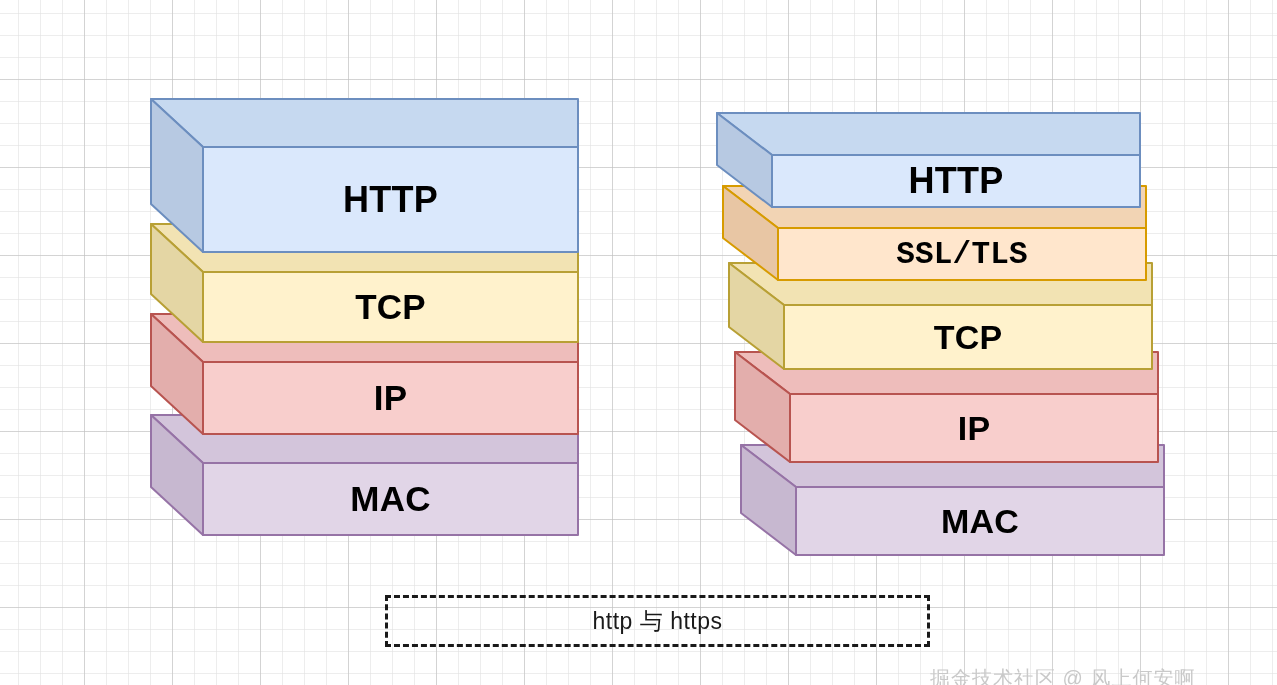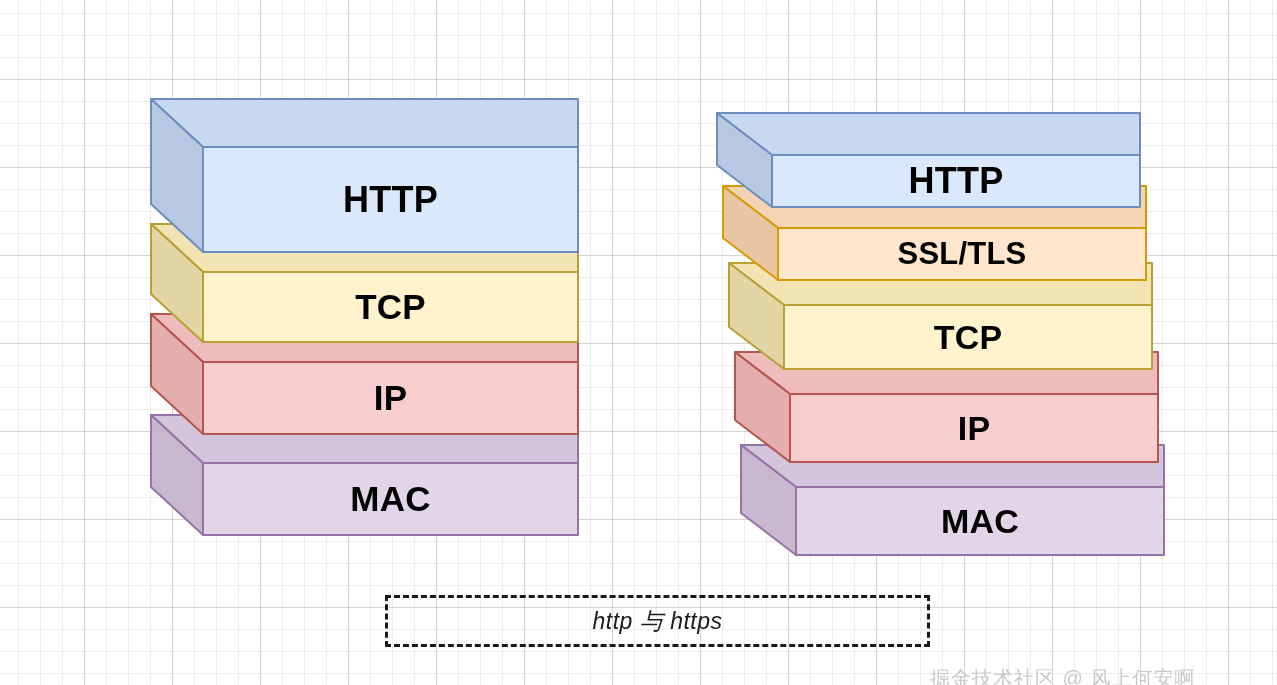--- a/index.html
+++ b/index.html
@@ -55,21 +55,20 @@
 
   
   #caption-box {
     position: absolute;
     box-sizing: border-box;
     border: 3px dashed #1a1a1a;
     background: transparent;
     display: flex;
     align-items: center;
     justify-content: center;
-    font-style: italic;
   }
   #caption-text {
     font-size: 23px;
     color: #1a1a1a;
     font-family: "Liberation Sans", sans-serif;
     letter-spacing: 0.5px;
   }
 
   
   #watermark {
@@ -146,21 +145,21 @@
             <rect x="55" y="42" width="368" height="64" fill="#fff2cc" stroke="#b8a035" stroke-width="2" stroke-linejoin="round"></rect>
           </svg>
           <div class="slab-label" style="left: 55px; top: 42px; width: 368px; height: 64px; font-size: 34px;">TCP</div>
         </div>
         <div class="slab" style="left: 723px; top: 186px; width: 423px; height: 94px; z-index: 99;">
           <svg width="423" height="94" viewBox="0 0 423 94">
             <polygon points="55,42 423,42 423,0 0,0" fill="#f2d4b4" stroke="#d79b00" stroke-width="2" stroke-linejoin="round"></polygon>
             <polygon points="0,0 55,42 55,94 0,52" fill="#e8c6a4" stroke="#d79b00" stroke-width="2" stroke-linejoin="round"></polygon>
             <rect x="55" y="42" width="368" height="52" fill="#ffe6cc" stroke="#d79b00" stroke-width="2" stroke-linejoin="round"></rect>
           </svg>
-          <div class="slab-label" style="left: 55px; top: 42px; width: 368px; height: 52px; font-size: 31px;">SSL/TLS</div>
+          <div class="slab-label" style="left: 55px; top: 42px; width: 368px; height: 52px; font-size: 31px; font-family: Liberation Mono, monospace;">SSL/TLS</div>
         </div>
         <div class="slab" style="left: 717px; top: 113px; width: 423px; height: 94px; z-index: 100;">
           <svg width="423" height="94" viewBox="0 0 423 94">
             <polygon points="55,42 423,42 423,0 0,0" fill="#c6d9f0" stroke="#6c8ebf" stroke-width="2" stroke-linejoin="round"></polygon>
             <polygon points="0,0 55,42 55,94 0,52" fill="#b7c9e2" stroke="#6c8ebf" stroke-width="2" stroke-linejoin="round"></polygon>
             <rect x="55" y="42" width="368" height="52" fill="#dae8fc" stroke="#6c8ebf" stroke-width="2" stroke-linejoin="round"></rect>
           </svg>
           <div class="slab-label" style="left: 55px; top: 42px; width: 368px; height: 52px; font-size: 36px;">HTTP</div>
         </div>
       </div>

